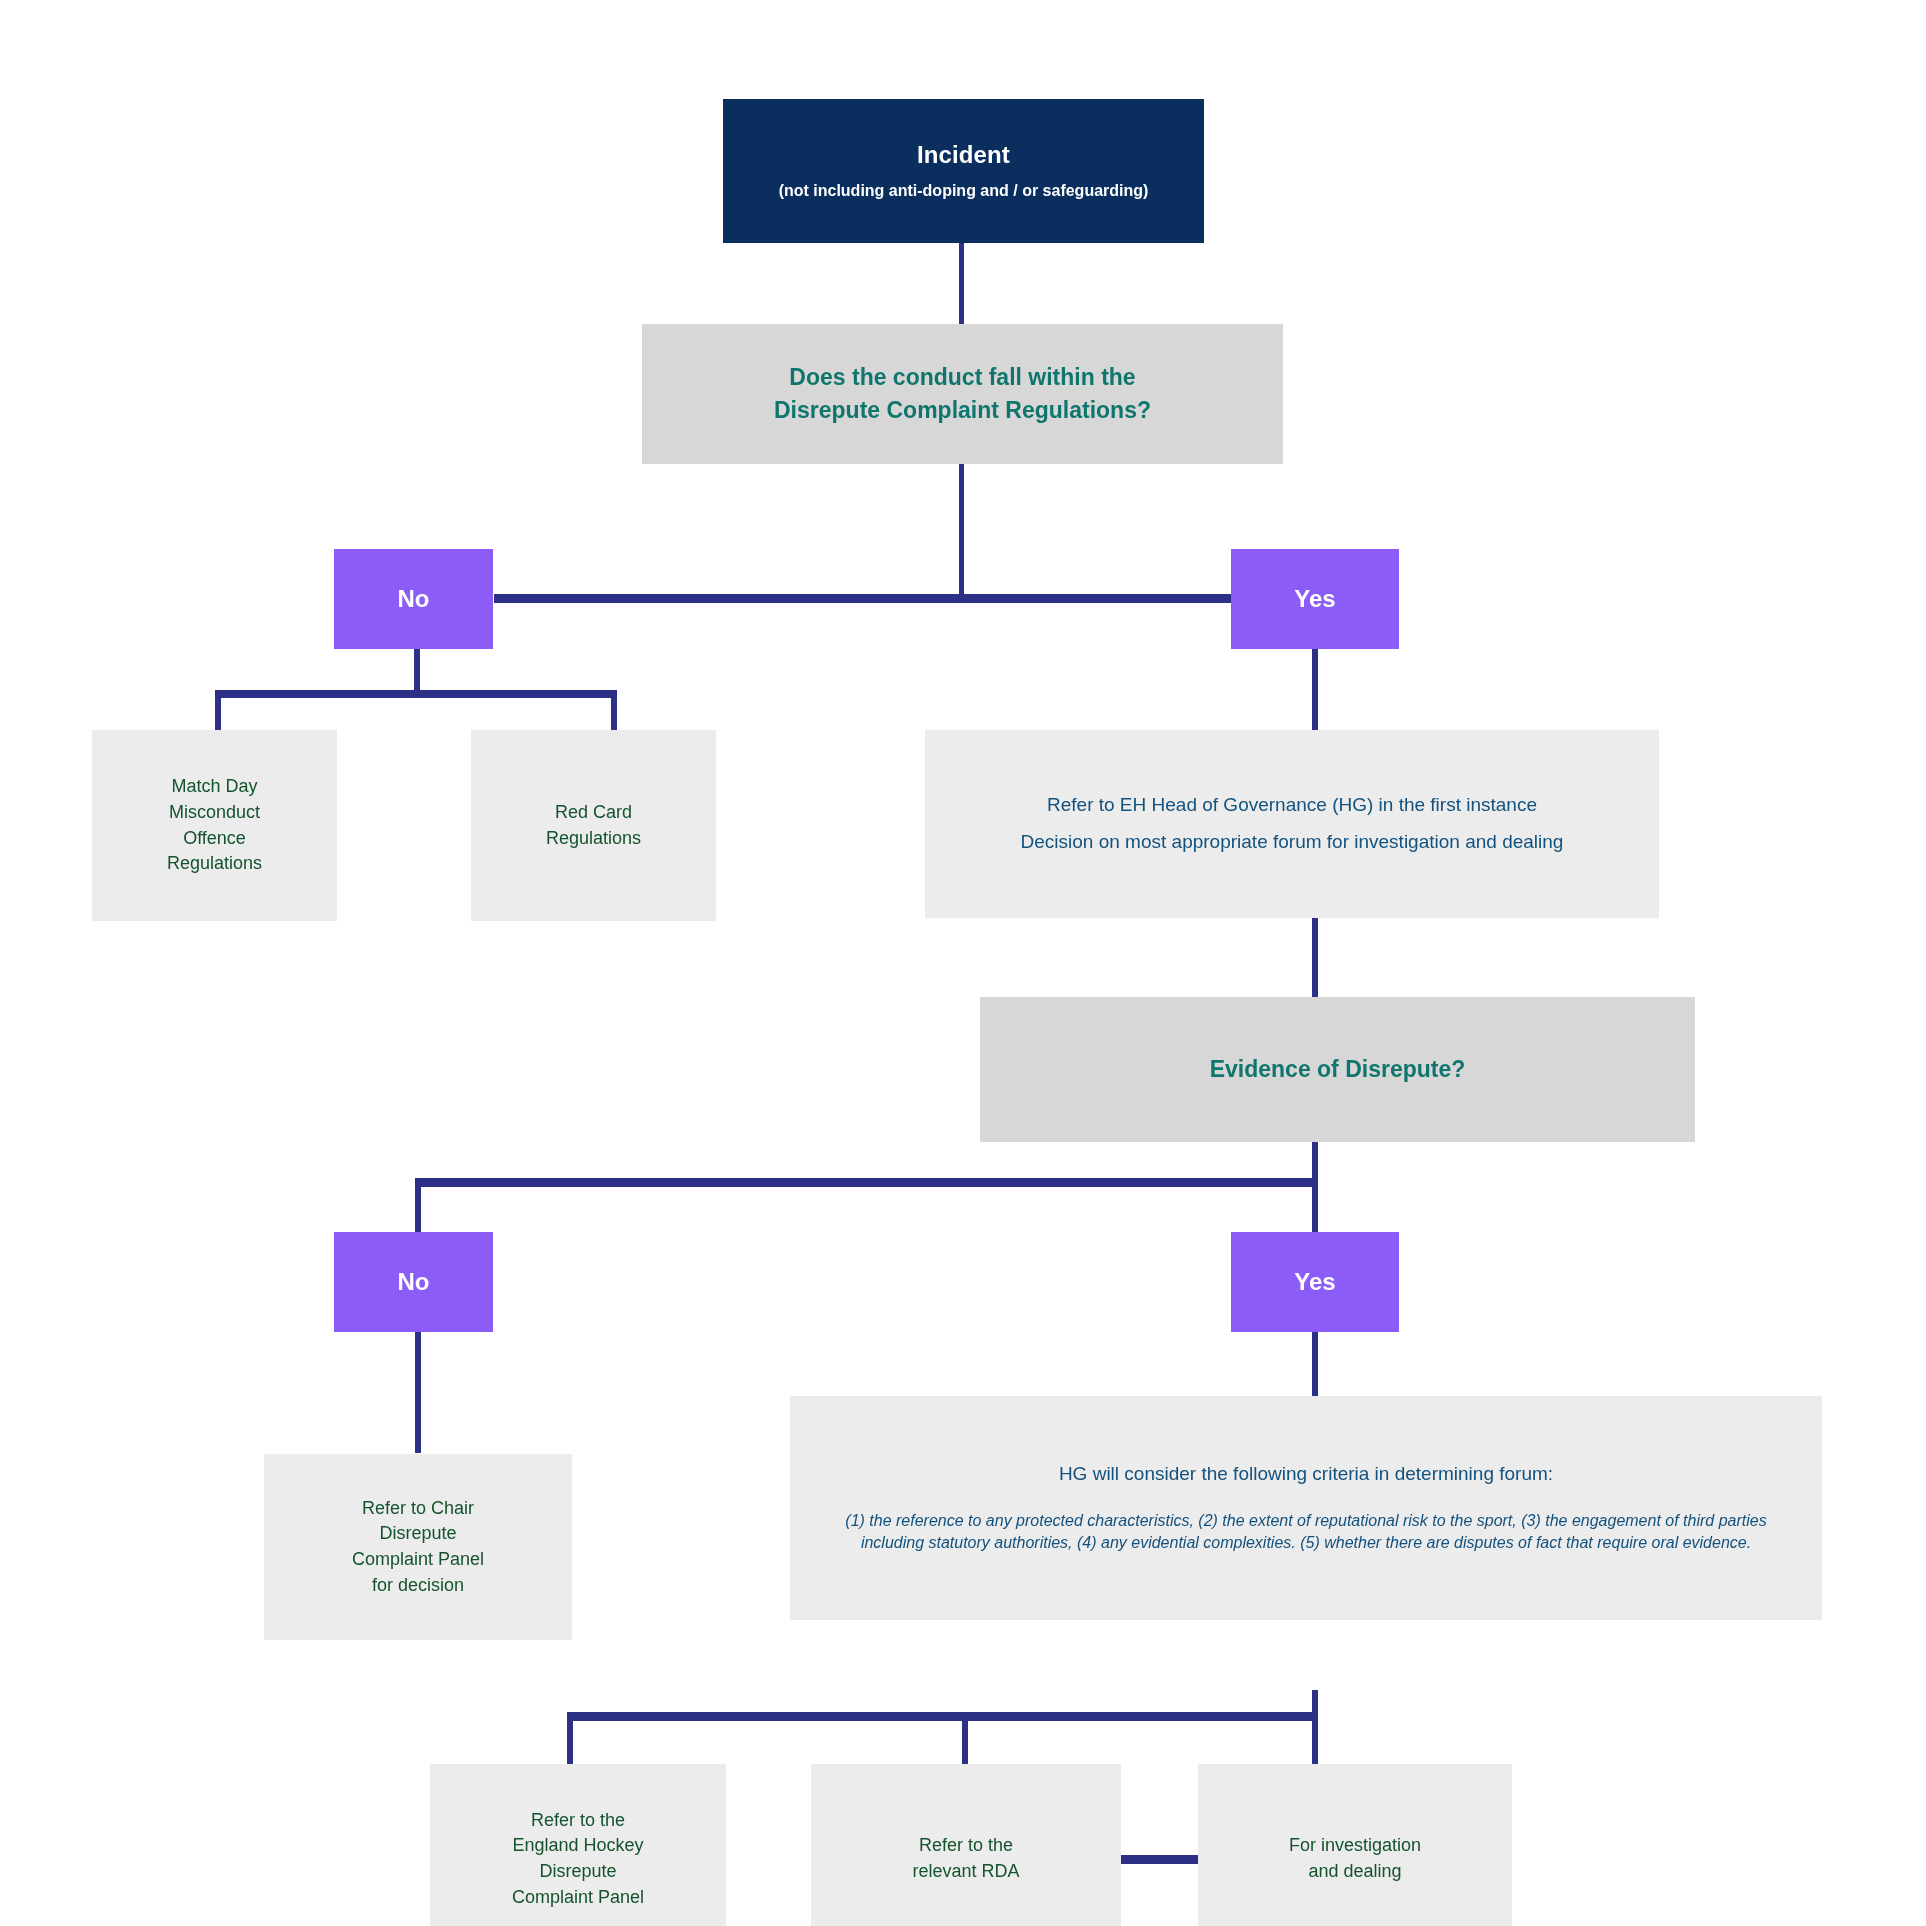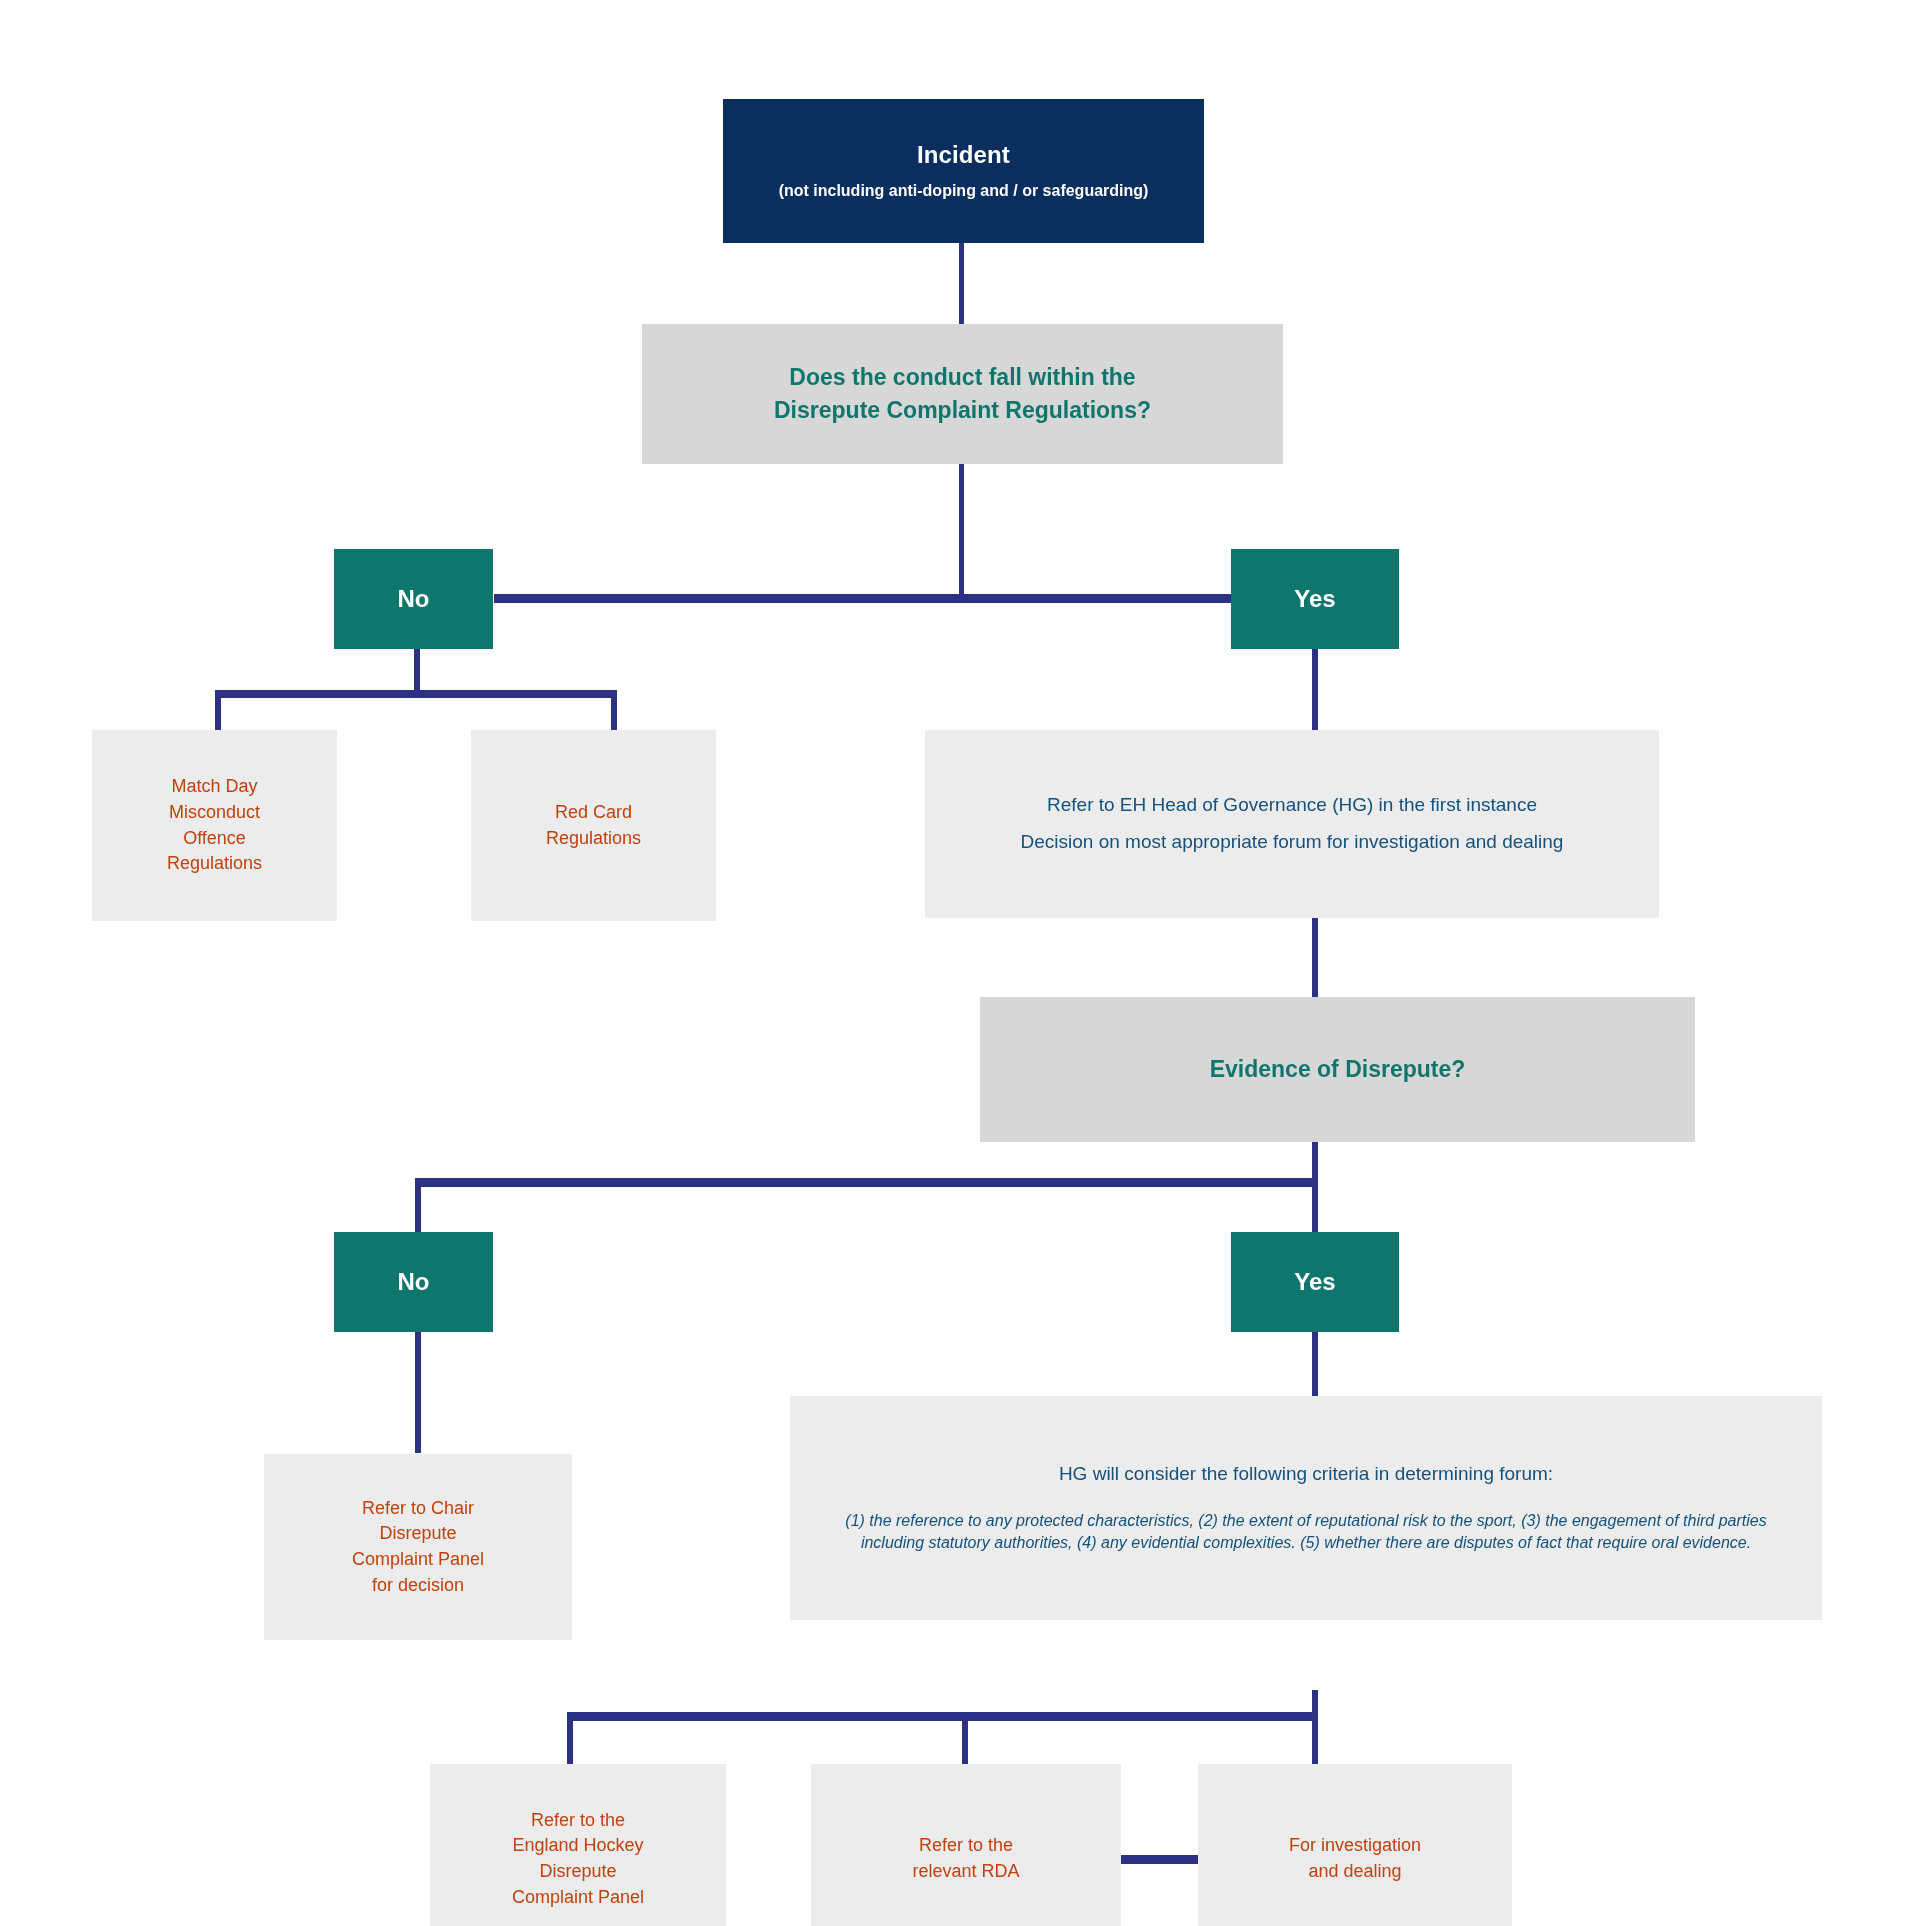--- a/index.html
+++ b/index.html
@@ -31,21 +31,21 @@
     text-align: center;
     z-index: 3;
   }
 
   .node-navy {
     background: #0a2f5e;
     color: #ffffff;
   }
 
   .node-answer {
-    background: #0f766e;
+    background: #8b5cf6;
     color: #ffffff;
   }
 
   .node-grey-dark {
     background: #d7d7d7;
     color: #2e2e8f;
   }
 
   .node-grey {
     background: #ececec;
@@ -83,21 +83,21 @@
     font-size: 19px;
     line-height: 1.42;
     padding: 0 11.6px;
     color: #13527f;
   }
   .t-body-sm {
     font-weight: normal;
     font-size: 18px;
     line-height: 1.42;
     padding: 0 10px;
-    color: #c2410c;
+    color: #14532d;
   }
   .t-italic {
     font-style: italic;
     font-weight: normal;
     font-size: 16px;
     line-height: 1.42;
     padding: 0 23px;
     color: #13527f;
     margin-top: 21.6px;
   }

